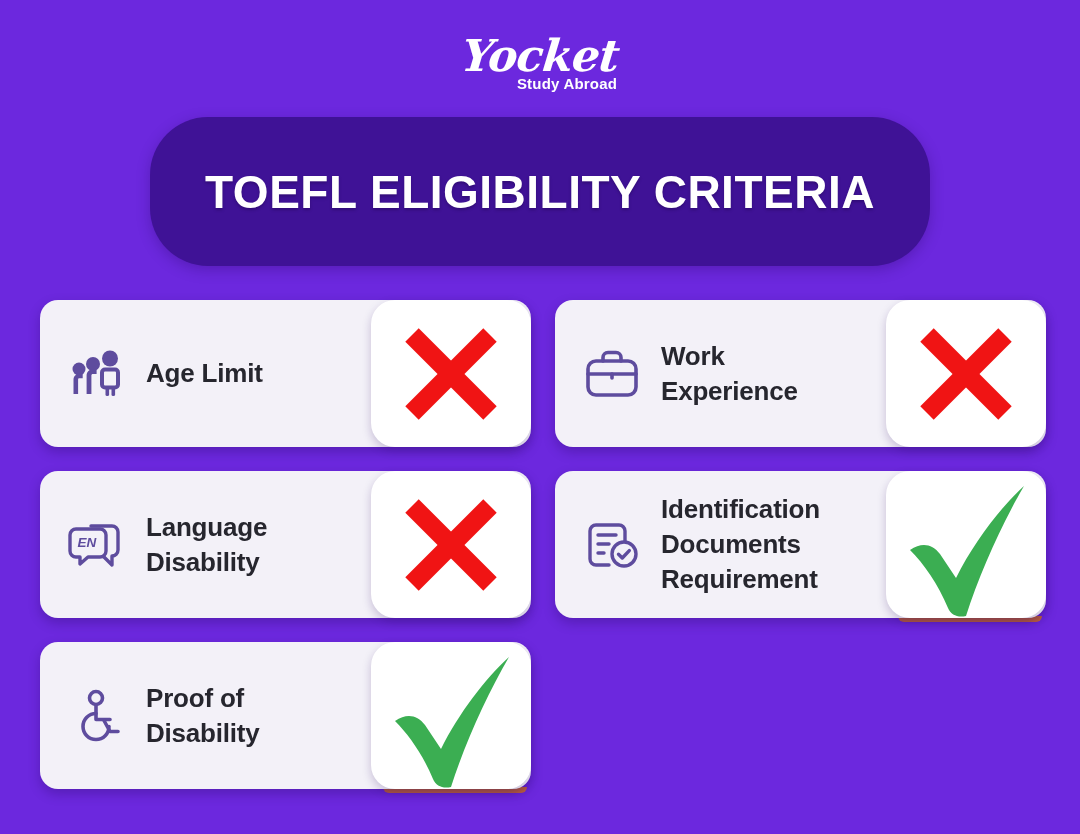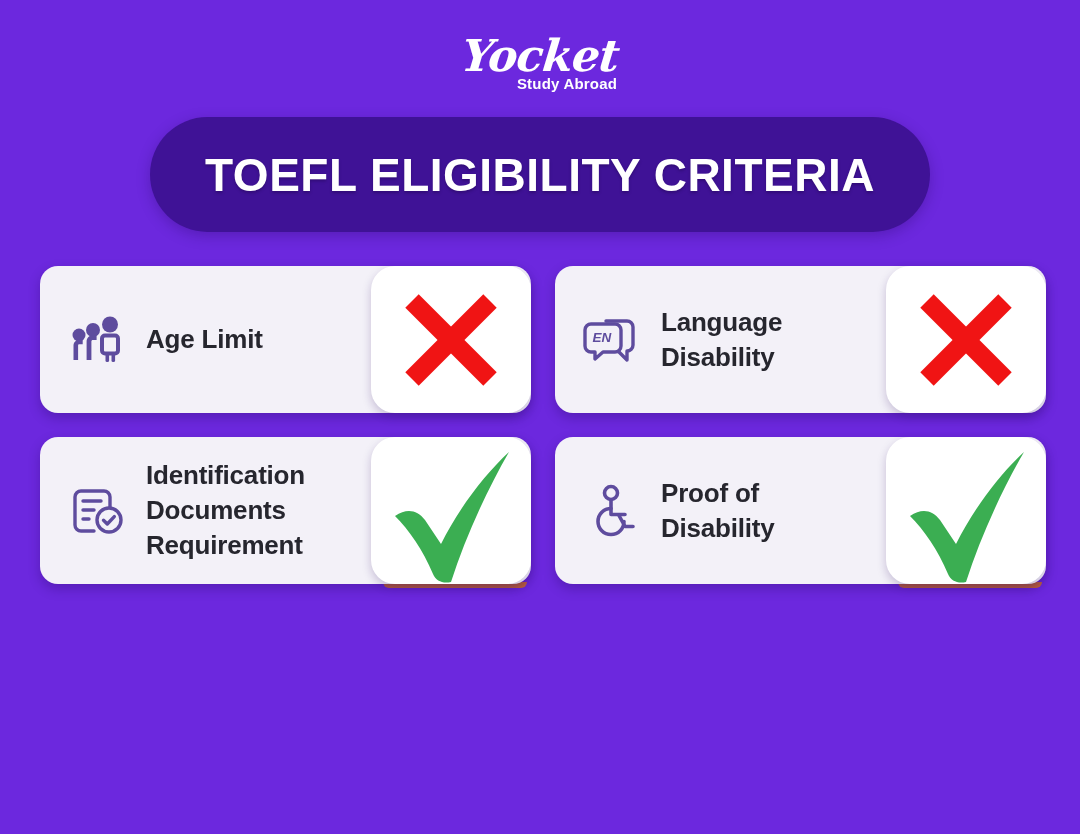--- a/index.html
+++ b/index.html
@@ -45,21 +45,21 @@
   }
 
   
   .title-wrap {
     display: flex;
     justify-content: center;
     margin-top: 25px;
   }
   .title-pill {
     width: 780px;
-    height: 115px;
+    height: 149px;
     background: #3F1296;
     border-radius: 58px;
     display: flex;
     align-items: center;
     justify-content: center;
     box-shadow: 0 4px 14px rgba(34, 5, 85, 0.28);
   }
   .title-text {
     color: #FFFFFF;
     font-family: "Liberation Sans", sans-serif;
@@ -178,20 +178,40 @@
     <div class="status-panel cross">
       <svg width="112" height="112" viewBox="0 0 112 112">
         <g stroke="#F01414" stroke-width="19" stroke-linecap="butt">
           <line x1="17" y1="17" x2="95" y2="95"></line>
           <line x1="95" y1="17" x2="17" y2="95"></line>
         </g>
       </svg>
     </div>
   </div>
 
+  <div class="card">
+    <div class="card-icon">
+      <svg width="62" height="62" viewBox="0 0 62 62" fill="none" stroke="#5E4C9E" stroke-width="3.6" stroke-linecap="round" stroke-linejoin="round">
+        <rect x="7" y="18" width="48" height="34" rx="8"></rect>
+        <path d="M22 18v-3.5c0-2.8 2.2-5 5-5h8c2.8 0 5 2.2 5 5V18"></path>
+        <path d="M7 31h48"></path>
+        <path d="M31 31v4"></path>
+      </svg>
+    </div>
+    <div class="card-label">Work
+Experience</div>
+    <div class="status-panel cross">
+      <svg width="112" height="112" viewBox="0 0 112 112">
+        <g stroke="#F01414" stroke-width="19" stroke-linecap="butt">
+          <line x1="17" y1="17" x2="95" y2="95"></line>
+          <line x1="95" y1="17" x2="17" y2="95"></line>
+        </g>
+      </svg>
+    </div>
+  </div>
 
 
   <div class="card">
     <div class="card-icon">
       <svg width="62" height="62" viewBox="0 0 62 62" fill="none" stroke="#5E4C9E" stroke-width="3.4" stroke-linecap="round" stroke-linejoin="round">
         <path d="M25 12h21c3.3 0 6 2.7 6 6v18c0 3.3-2.7 6-6 6v9l-9-9"></path>
         <path d="M10 15h24c3.3 0 6 2.7 6 6v16c0 3.3-2.7 6-6 6H22l-8 7v-7h-4c-3.3 0-6-2.7-6-6V21c0-3.3 2.7-6 6-6z" fill="#F3F1F8"></path>
         <text x="21" y="33" font-family="'Liberation Sans', sans-serif" font-size="13.5" font-weight="bold" fill="#5E4C9E" stroke="none" text-anchor="middle">EN</text>
       </svg>
     </div>

